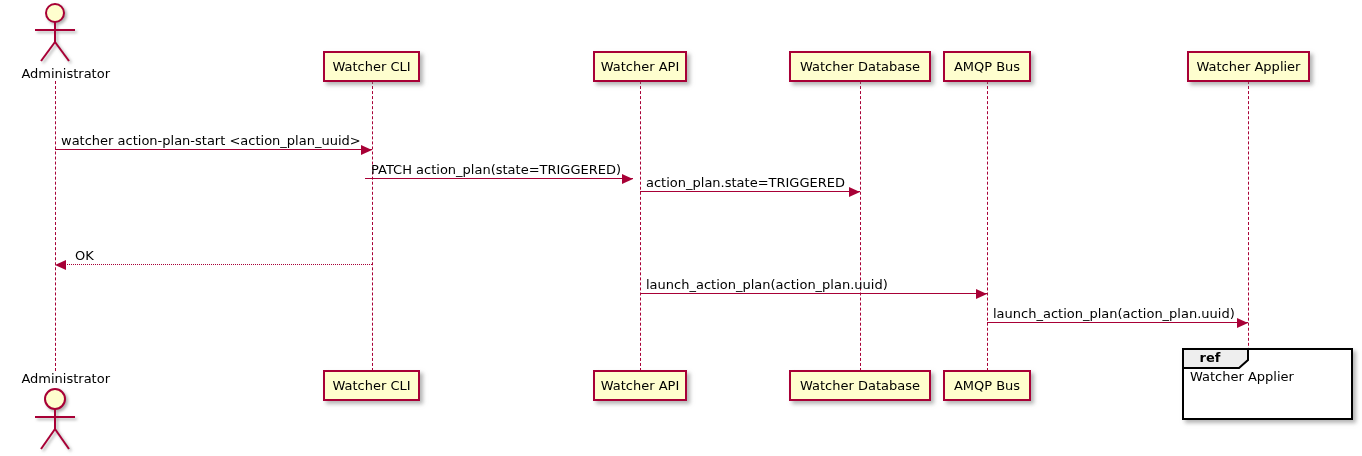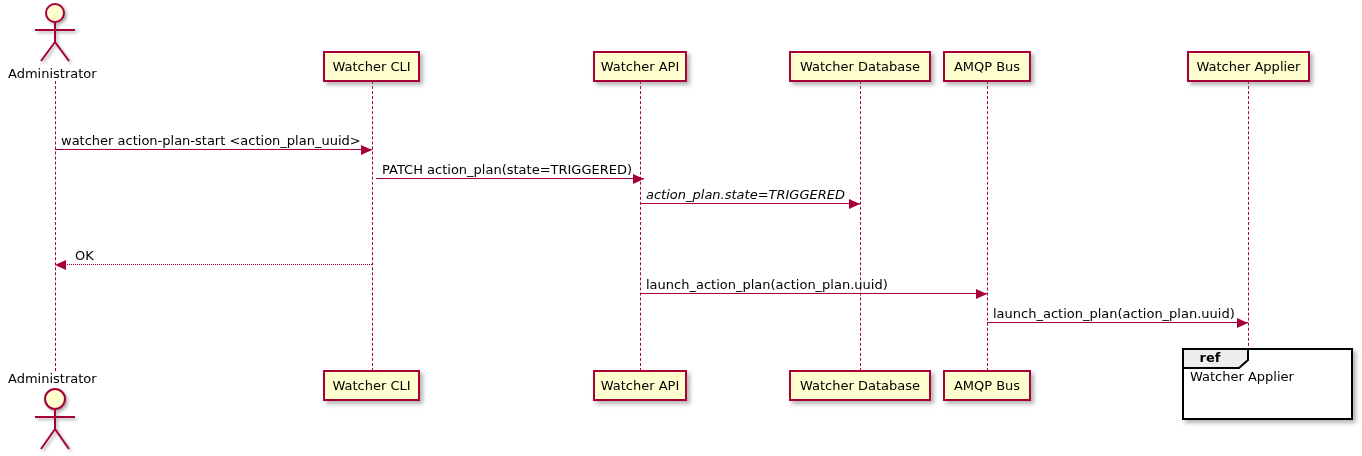--- a/index.html
+++ b/index.html
@@ -36,23 +36,23 @@
     z-index: 3;
     font-size: 13px;
   }
   .row-top .participant { top: 51px; }
   .row-bottom .participant { top: 370px; }
   
   .actor-figure { position: absolute; left: 27px; z-index: 3; }
   .actor-figure svg { filter: drop-shadow(2px 2px 1.5px rgba(110,110,110,0.55)); display:block; }
   .actor-label {
     position: absolute;
-    left: 8px;
+    left: 0px;
     width: 110px;
-    text-align: left;
+    text-align: right;
     white-space: nowrap;
     z-index: 3;
     font-size: 13px;
   }
   
   .message { position: absolute; height: 20px; z-index: 4; margin-top: 32px; }
   .msg-label {
     position: absolute;
     bottom: 2px;
     white-space: nowrap;
@@ -141,27 +141,27 @@
     <div class="participant" style="left:943px; width:88px;">AMQP Bus</div>
     <div class="participant" style="left:1187px; width:123px;">Watcher Applier</div>
   </div>
 
   <div class="message" style="left:55px; top:98px; width:317px;">
     <div class="msg-label src-offset">watcher action-plan-start &lt;action_plan_uuid&gt;</div>
     <div class="msg-line solid"></div>
     <div class="arrowhead right"></div>
   </div>
 
-  <div class="message" style="left:376px; top:127px; width:268px;">
+  <div class="message" style="left:365px; top:127px; width:268px;">
     <div class="msg-label src-offset">PATCH action_plan(state=TRIGGERED)</div>
     <div class="msg-line solid"></div>
     <div class="arrowhead right"></div>
   </div>
 
-  <div class="message" style="left:640px; top:152px; width:220px;font-style:italic;">
+  <div class="message" style="left:640px; top:140px; width:220px;">
     <div class="msg-label src-offset">action_plan.state=TRIGGERED</div>
     <div class="msg-line solid"></div>
     <div class="arrowhead right"></div>
   </div>
 
 
   <div class="message" style="left:55px; top:213px; width:317px;">
     <div class="msg-label ret-offset">OK</div>
     <div class="msg-line dotted"></div>
     <div class="arrowhead left"></div>

